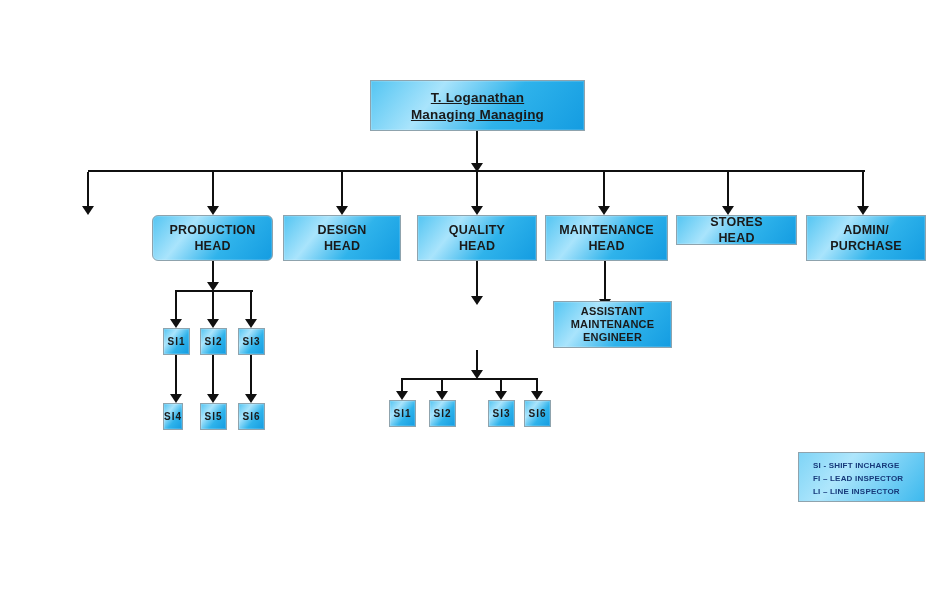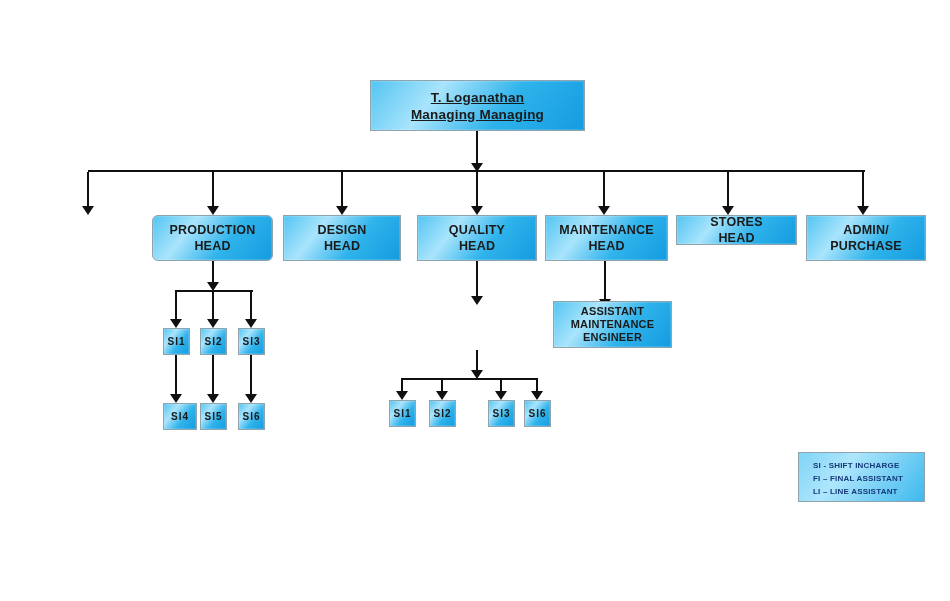--- a/index.html
+++ b/index.html
@@ -46,22 +46,22 @@
     padding:6px 0 16px 14px;
     letter-spacing:0.2px;
   }
 </style>
 </head>
 <body>
 
 <div class="stage" id="stage">
   <div class="legend">
     <div>SI - SHIFT INCHARGE</div>
-    <div>FI – FINAL ASSISTANT</div>
-    <div>LI – LINE ASSISTANT</div>
+    <div>FI – LEAD INSPECTOR</div>
+    <div>LI – LINE INSPECTOR</div>
   </div>
 <div class="cline" style="left: 476px; top: 131px; width: 2px; height: 40px; background: rgb(16, 16, 16);"></div>
     <div class="cline" style="left: 88px; top: 170px; width: 777px; height: 2px; background: rgb(16, 16, 16);"></div>
     <div class="cline" style="left: 87px; top: 172px; width: 2px; height: 35px; background: rgb(16, 16, 16);"></div>
     <div class="cline" style="left: 212px; top: 172px; width: 2px; height: 35px; background: rgb(16, 16, 16);"></div>
     <div class="cline" style="left: 341px; top: 172px; width: 2px; height: 35px; background: rgb(16, 16, 16);"></div>
     <div class="cline" style="left: 476px; top: 172px; width: 2px; height: 35px; background: rgb(16, 16, 16);"></div>
     <div class="cline" style="left: 603px; top: 172px; width: 2px; height: 35px; background: rgb(16, 16, 16);"></div>
     <div class="cline" style="left: 727px; top: 172px; width: 2px; height: 35px; background: rgb(16, 16, 16);"></div>
     <div class="cline" style="left: 862px; top: 172px; width: 2px; height: 35px; background: rgb(16, 16, 16);"></div>
@@ -133,21 +133,21 @@
     </div>
     <div class="node node-sm" style="left: 163px; top: 328px; width: 27px; height: 27px; color: rgb(26, 26, 26);">
       <span>SI1</span>
     </div>
     <div class="node node-sm" style="left: 200px; top: 328px; width: 27px; height: 27px; color: rgb(26, 26, 26);">
       <span>SI2</span>
     </div>
     <div class="node node-sm" style="left: 238px; top: 328px; width: 27px; height: 27px; color: rgb(26, 26, 26);">
       <span>SI3</span>
     </div>
-    <div class="node node-sm" style="left: 163px; top: 403px; width: 34px; height: 27px; color: rgb(26, 26, 26);">
+    <div class="node node-sm" style="left: 163px; top: 403px; width: 20px; height: 27px; color: rgb(26, 26, 26);">
       <span>SI4</span>
     </div>
     <div class="node node-sm" style="left: 200px; top: 403px; width: 27px; height: 27px; color: rgb(26, 26, 26);">
       <span>SI5</span>
     </div>
     <div class="node node-sm" style="left: 238px; top: 403px; width: 27px; height: 27px; color: rgb(26, 26, 26);">
       <span>SI6</span>
     </div>
     <div class="node node-sm" style="left: 389px; top: 400px; width: 27px; height: 27px; color: rgb(26, 26, 26);">
       <span>SI1</span>

